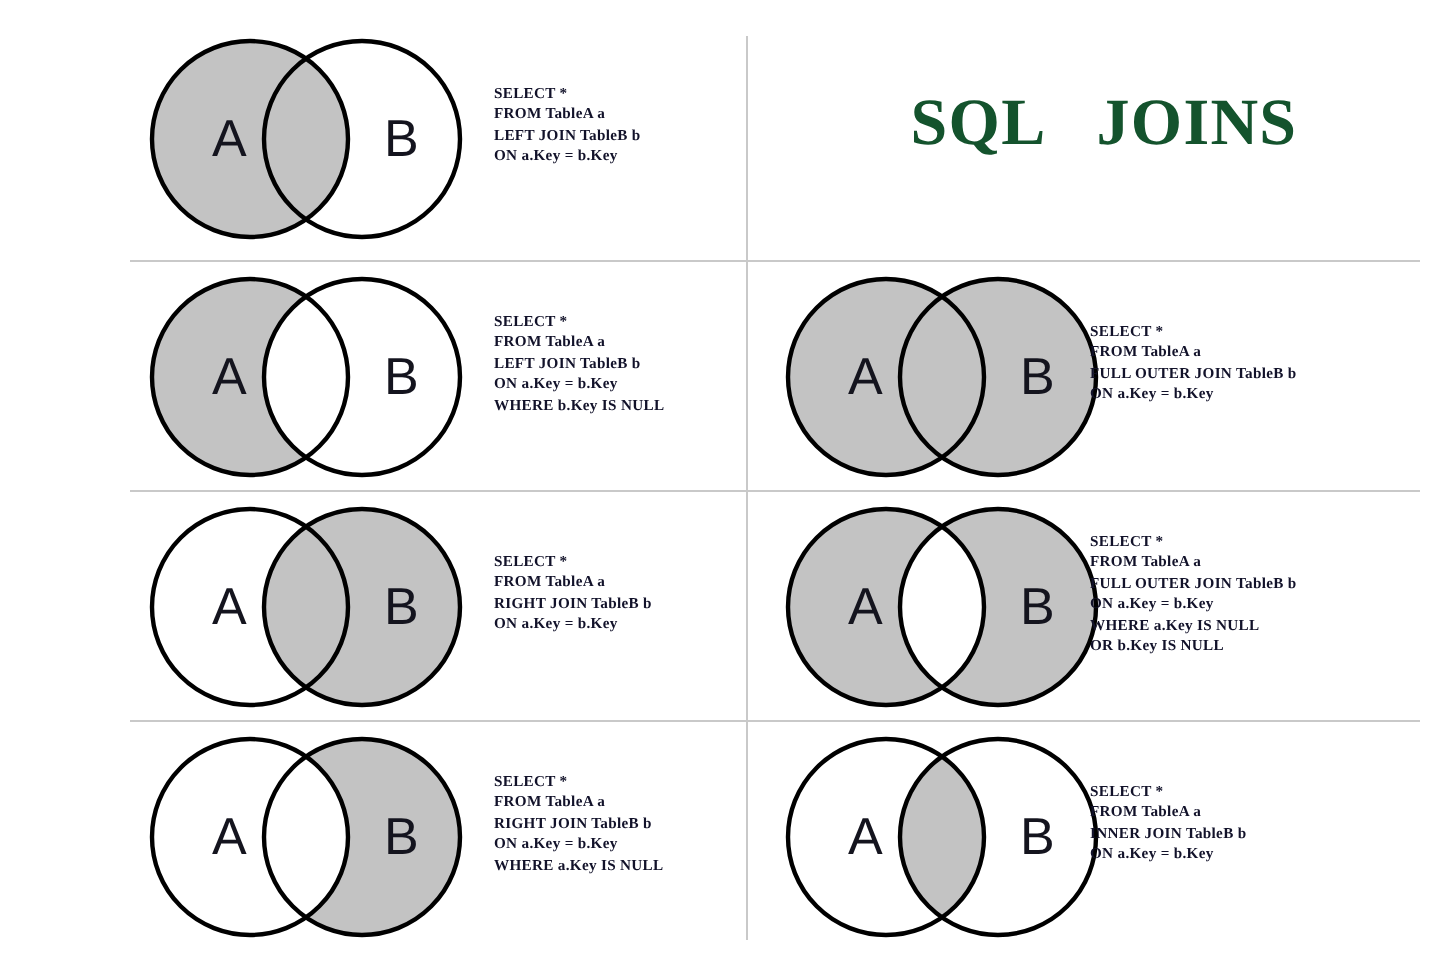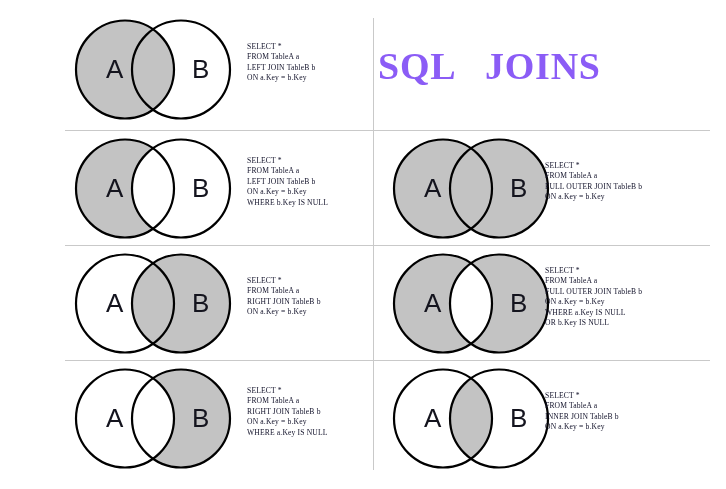--- a/index.html
+++ b/index.html
@@ -58,21 +58,21 @@
     top: 4px;
   }
 
   
   .sql {
     position: absolute;
     left: 187px;
     top: 26px;
     font-family: "Liberation Serif", serif;
     font-size: 7.6px;
-    font-weight: normal;
+    font-weight: bold;
     line-height: 10.4px;
     color: #12122a;
     white-space: pre;
     letter-spacing: 0.02em;
   }
   .cell.col-right .sql {
     left: 167px;
   }
   .cell.row-1.col-left .sql { top: 30px; }
   .cell.row-2.col-left .sql { top: 25px; }
@@ -81,26 +81,26 @@
   .cell.row-2.col-right .sql { top: 30px; }
   .cell.row-3.col-right .sql { top: 20px; }
   .cell.row-4.col-right .sql { top: 30px; }
 
   
   .title {
     position: absolute;
     left: 378px;
     top: 44px;
     width: 348px;
-    text-align: left;
+    text-align: center;
     font-family: "Liberation Serif", serif;
     font-weight: bold;
-    font-size: 38px;
+    font-size: 33px;
     letter-spacing: 0.02em;
-    color: #8b5cf6;
+    color: #14532d;
     white-space: pre;
   }
 
   .venn text {
     font-family: "Liberation Sans", sans-serif;
     font-size: 26px;
     fill: #14141e;
   }
 </style>
 </head>

